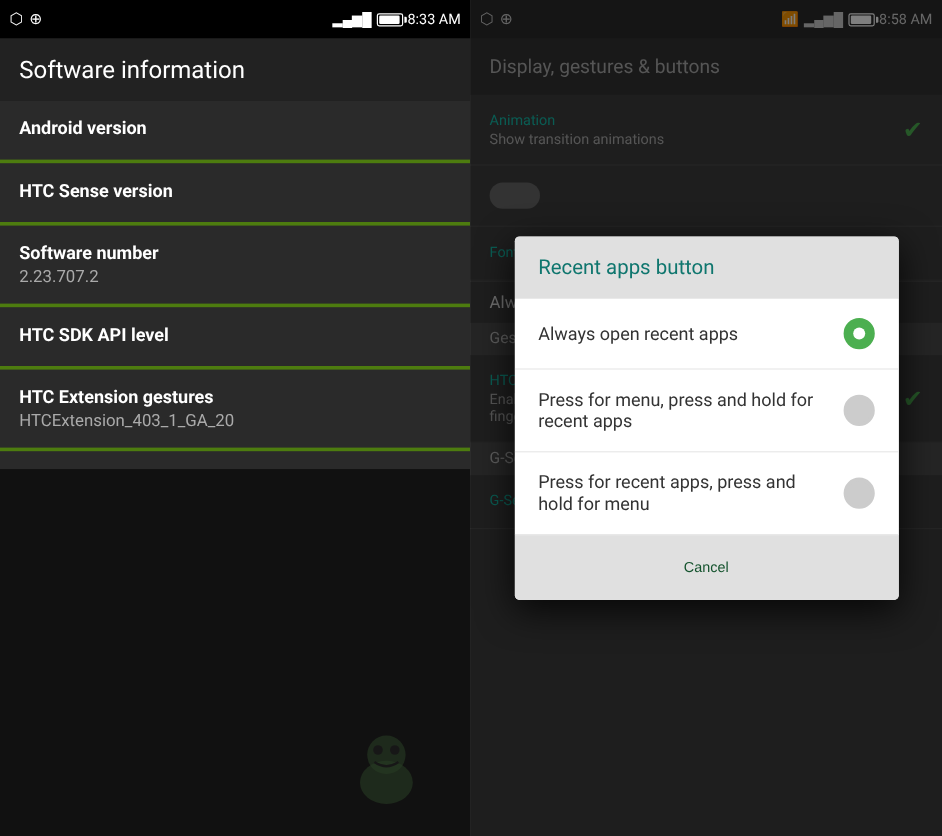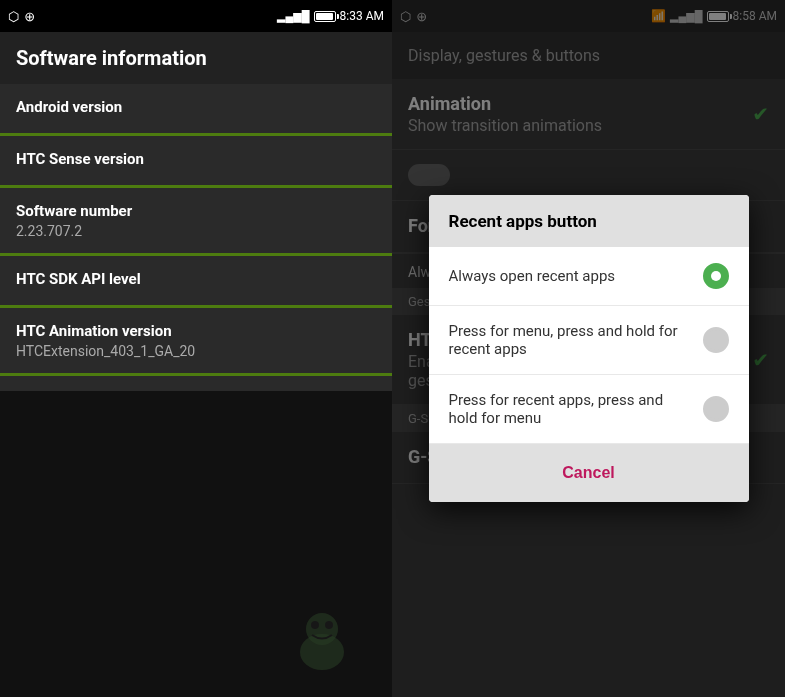--- a/index.html
+++ b/index.html
@@ -44,21 +44,21 @@
       align-items: center;
       gap: 4px;
       font-size: 12px;
     }
 
     .page-header {
       background: #222;
       padding: 14px 16px;
       color: #fff;
       font-size: 20px;
-      font-weight: 700;
+      font-weight: 400;
     }
 
     .info-list {
       flex: 1;
       background: #2a2a2a;
       overflow: hidden;
     }
 
     .info-item {
       padding: 14px 16px;
@@ -147,29 +147,29 @@
       display: flex;
       align-items: center;
       justify-content: space-between;
     }
 
     .settings-item-text {
       flex: 1;
     }
 
     .settings-item-label {
-      color: #ffffff;
-      font-size: 18px;
-      font-weight: bold;
+      color: #14b8a6;
+      font-size: 12px;
+      font-weight: normal;
       margin-bottom: 2px;
     }
 
     .settings-item-desc {
       color: #aaa;
-      font-size: 16px;
+      font-size: 12px;
     }
 
     .check-icon {
       color: #4CAF50;
       font-size: 20px;
     }
 
     .toggle-off {
       width: 42px;
       height: 22px;
@@ -196,22 +196,22 @@
       width: 320px;
       border-radius: 4px;
       overflow: hidden;
       box-shadow: 0 8px 30px rgba(0,0,0,0.8);
     }
 
     .dialog-title {
       background: #e0e0e0;
       padding: 16px 20px;
       font-size: 17px;
-      font-weight: bold;
-      color: #000000;
+      font-weight: normal;
+      color: #0f766e;
     }
 
     .dialog-options {
       background: #fff;
     }
 
     .dialog-option {
       padding: 16px 20px;
       display: flex;
       align-items: center;
@@ -256,23 +256,23 @@
     }
 
     .dialog-button-row {
       background: #e0e0e0;
       display: flex;
       justify-content: center;
       padding: 12px;
     }
 
     .dialog-cancel-btn {
-      color: #be185d;
-      font-size: 16px;
-      font-weight: bold;
+      color: #14532d;
+      font-size: 12px;
+      font-weight: normal;
       background: none;
       border: none;
       cursor: pointer;
       padding: 8px 40px;
     }
 
     
     .signal-icon { font-size: 11px; }
     .battery-icon {
       display: inline-block;
@@ -332,21 +332,21 @@
       <div class="info-item-label">HTC Sense version</div>
     </div>
     <div class="info-item">
       <div class="info-item-label">Software number</div>
       <div class="info-item-value">2.23.707.2</div>
     </div>
     <div class="info-item">
       <div class="info-item-label">HTC SDK API level</div>
     </div>
     <div class="info-item">
-      <div class="info-item-label">HTC Animation version</div>
+      <div class="info-item-label">HTC Extension gestures</div>
       <div class="info-item-value">HTCExtension_403_1_GA_20</div>
     </div>
 
   </div>
 
   <div class="left-bottom">
 
     <svg class="htc-logo" viewBox="0 0 80 80">
       <ellipse cx="40" cy="55" rx="22" ry="18" fill="#4a7c3f" opacity="0.6"></ellipse>
       <circle cx="40" cy="32" r="16" fill="#4a7c3f" opacity="0.6"></circle>

